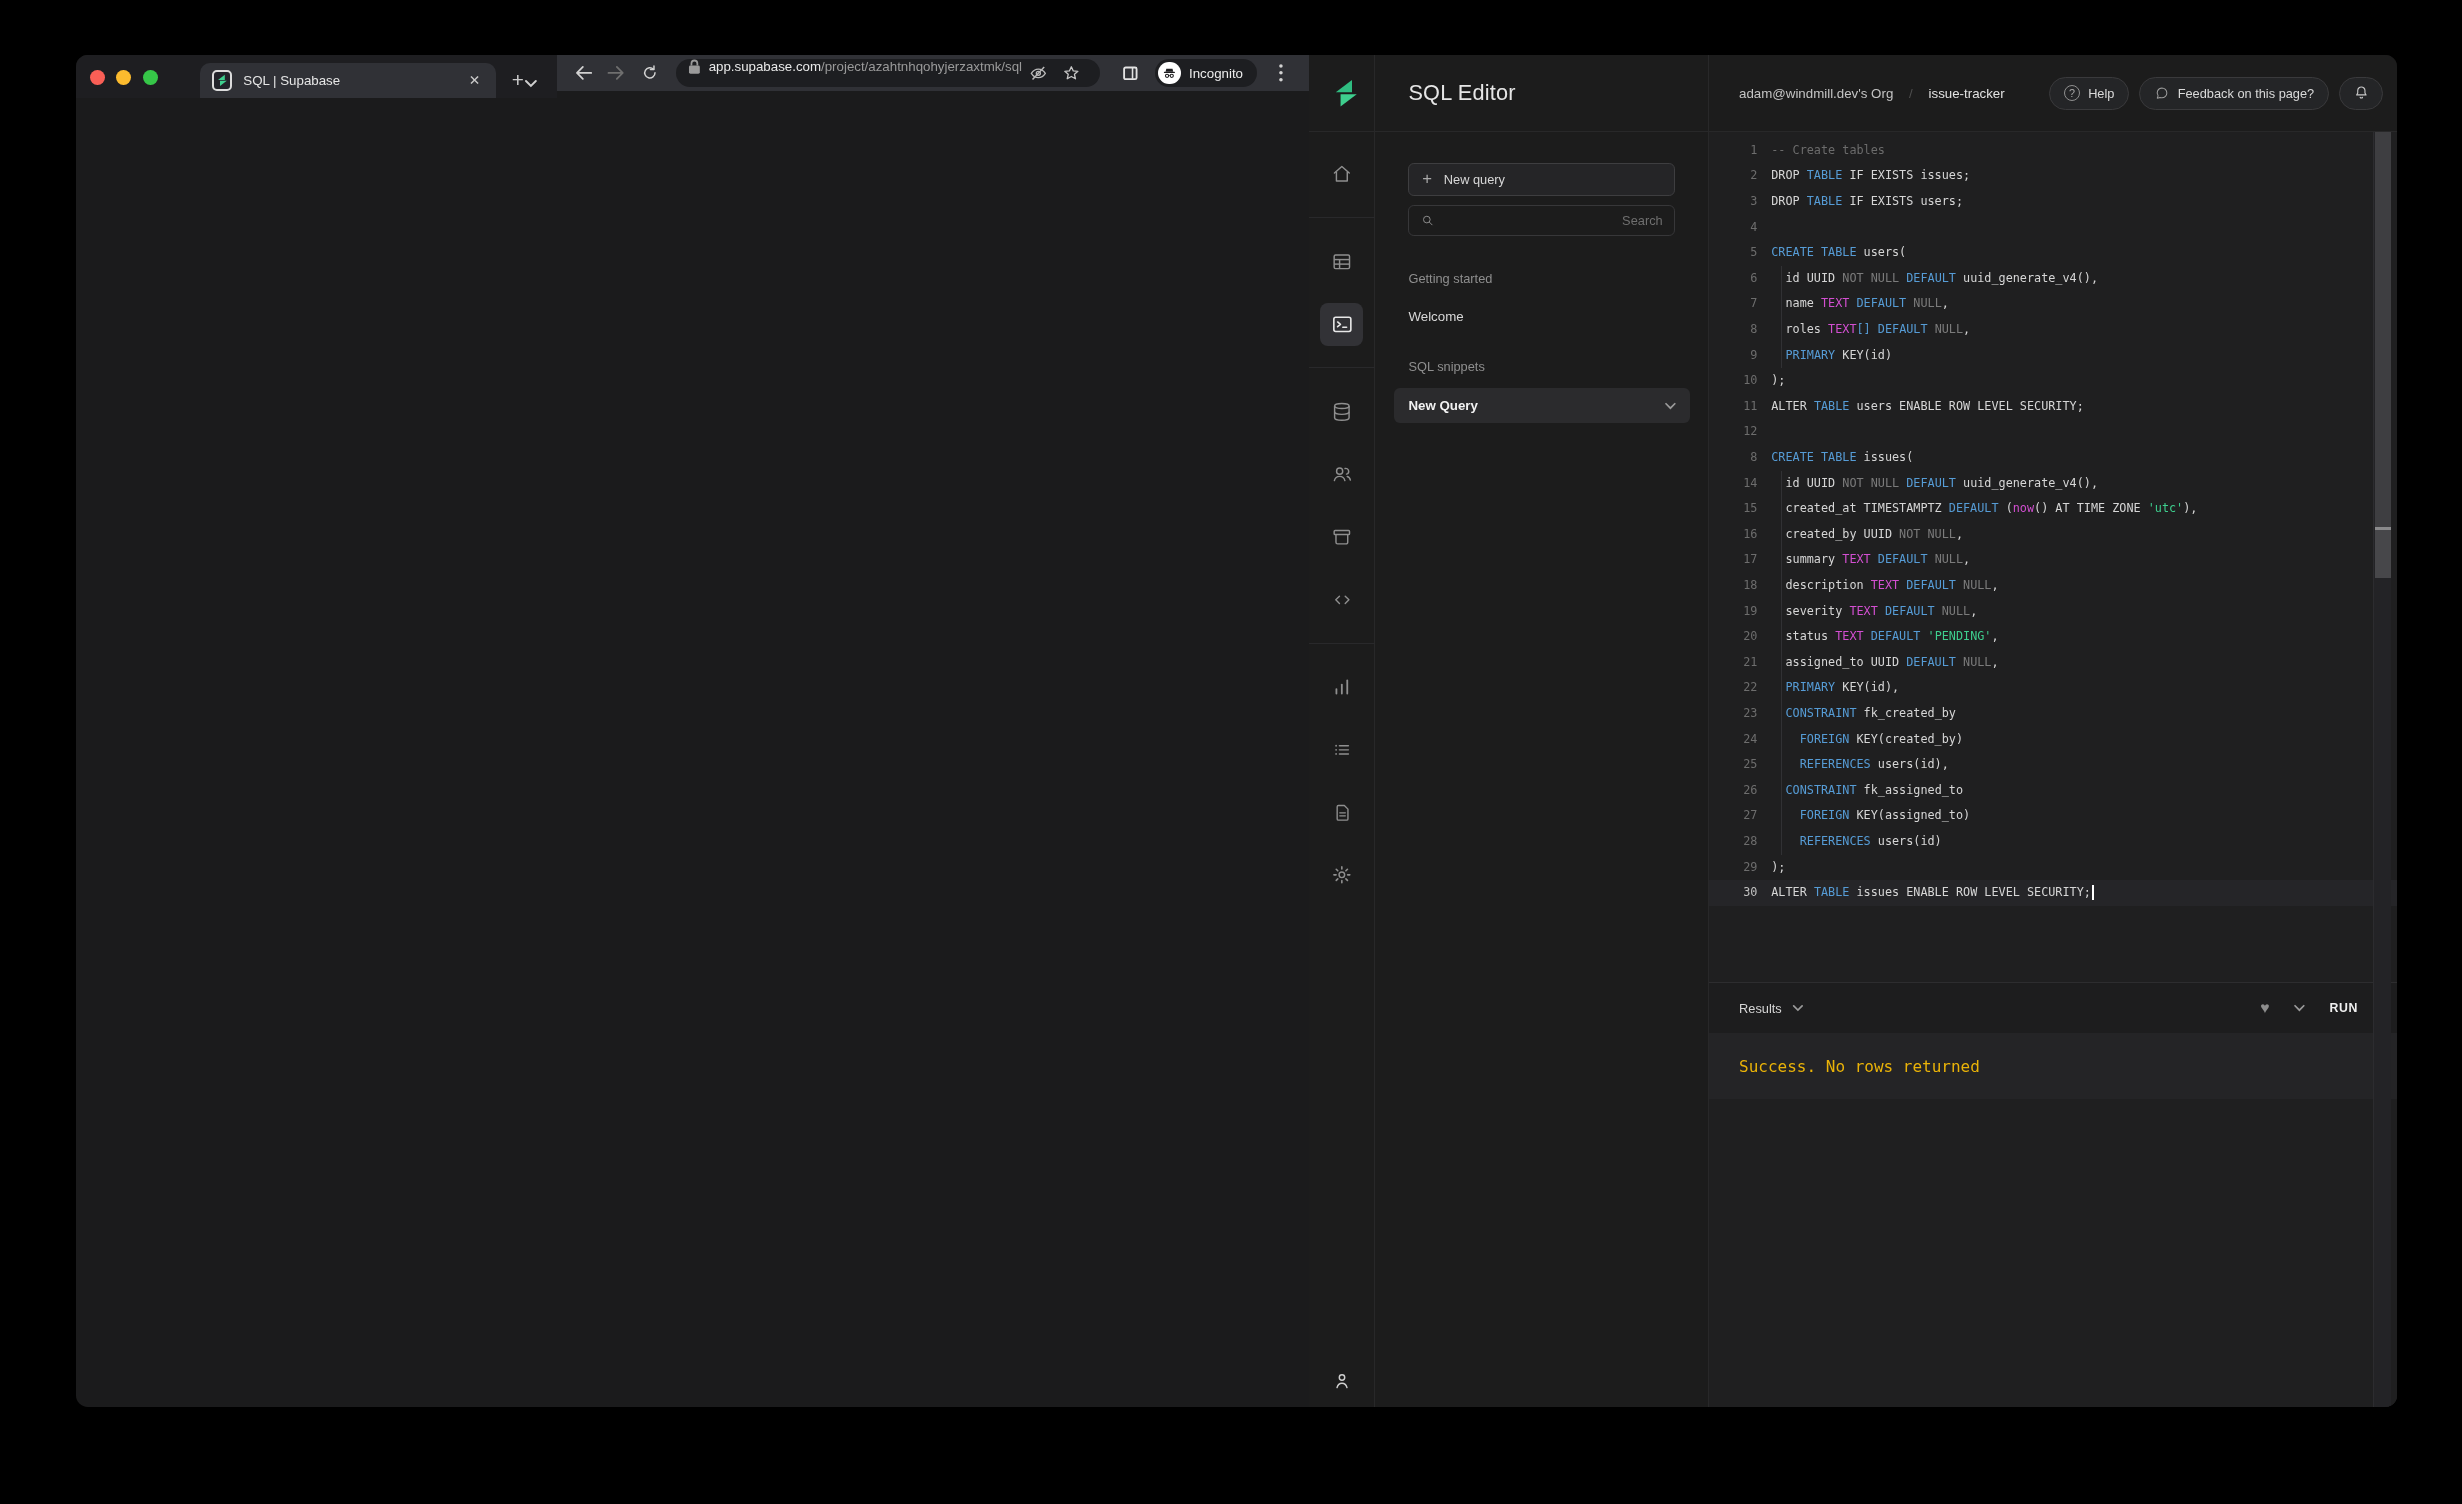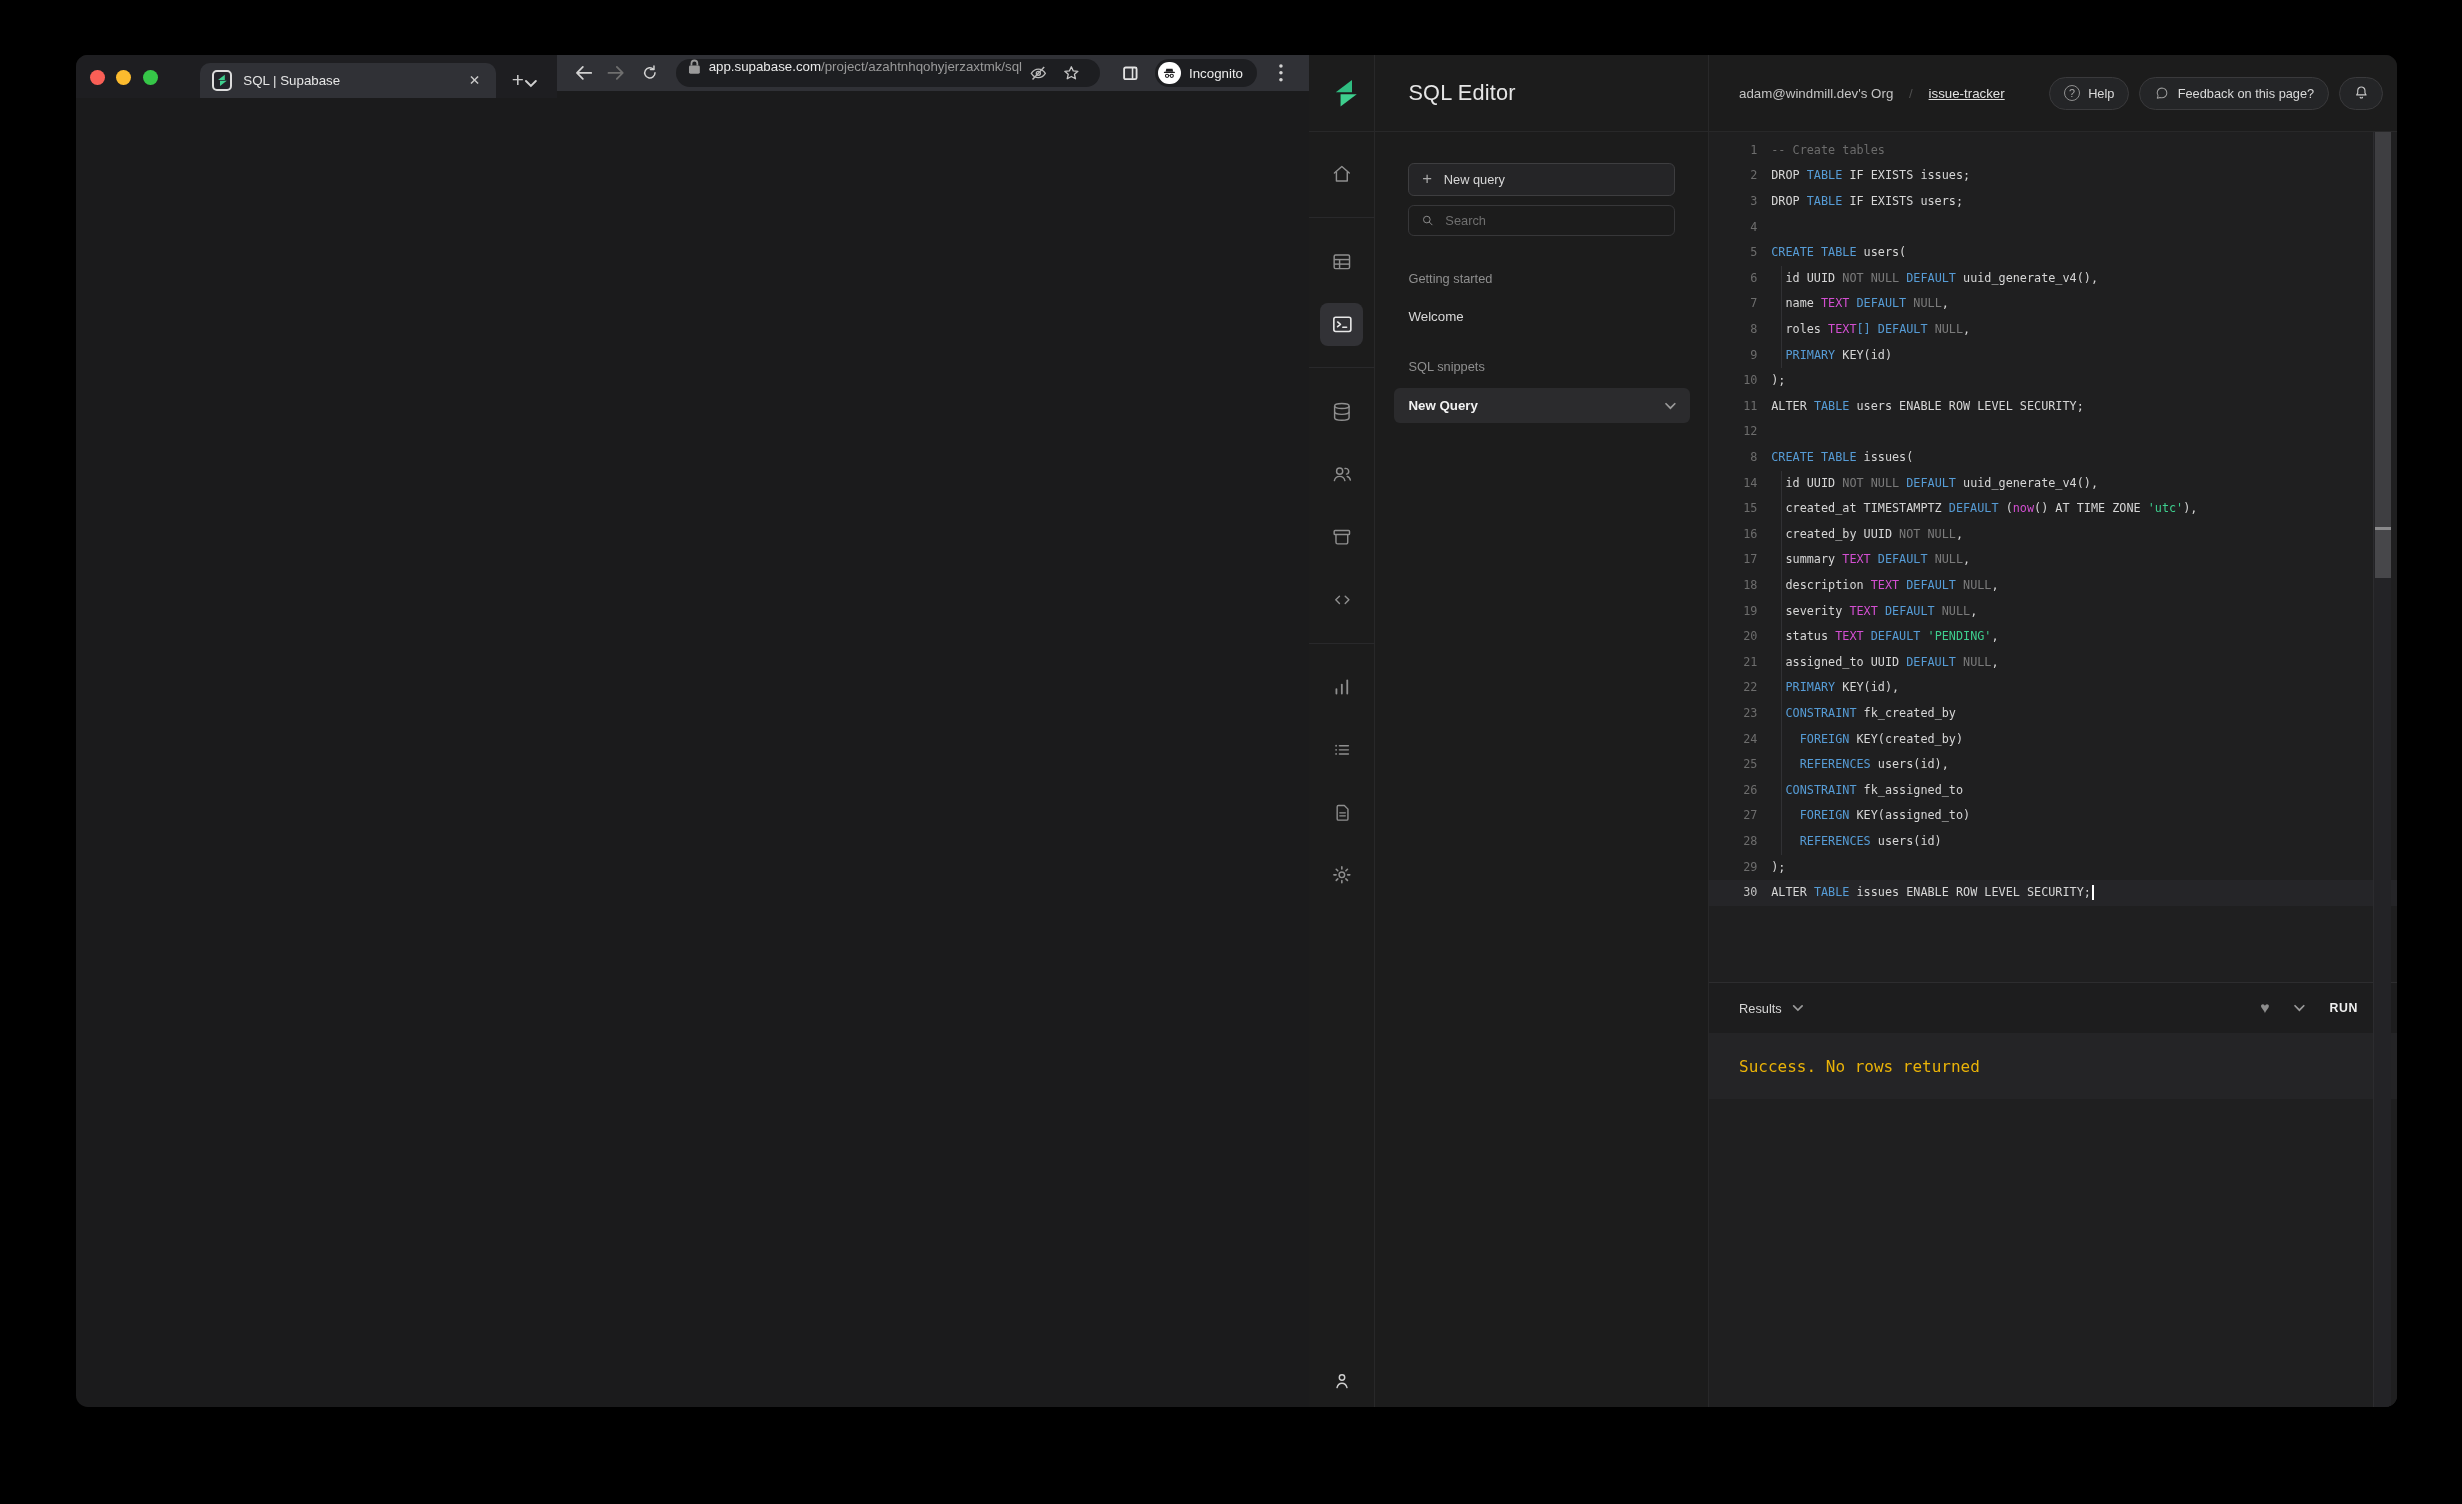--- a/index.html
+++ b/index.html
@@ -42,21 +42,21 @@
   
   .app { flex:1; background:#1c1c1c; display:flex; flex-direction:column; min-height:0; }
   .app-header { height:77px; border-bottom:1px solid #282829; display:flex; flex:none; }
   .hdr-rail { width:66px; border-right:1px solid #282829; display:flex; align-items:center; flex:none; }
   .hdr-rail svg { margin-left:21.7px; }
   .hdr-panel { width:334px; border-right:1px solid #282829; display:flex; align-items:center;
                padding-left:33px; flex:none; }
   .page-title { color:#e6e6e6; font-size:21.7px; letter-spacing:0.2px; }
   .hdr-main { flex:1; display:flex; align-items:center; padding:0 13.8px 0 29.6px; min-width:0; }
   .breadcrumb { display:flex; align-items:center; gap:15.8px; font-size:13.3px; }
-  .bc-org { color:#c4c4c4; } .bc-sep { color:#4f4f4f; } .bc-proj { color:#e2e2e2;text-decoration:underline; }
+  .bc-org { color:#c4c4c4; } .bc-sep { color:#4f4f4f; } .bc-proj { color:#e2e2e2; }
   .hdr-actions { margin-left:auto; display:flex; align-items:center; gap:9.9px; }
   .pill { height:33px; border:1px solid #3a3a3c; background:#242527; border-radius:16.7px;
           display:flex; align-items:center; gap:7.9px; padding:0 13.8px; color:#dadada; font-size:12.8px; }
   .pill.icon-only { padding:0 12.8px; }
   .q-ic { width:16.7px; height:16.7px; border:1.4px solid #8f8f8f; border-radius:50%; color:#a8a8a8;
           font-size:10.8px; display:flex; align-items:center; justify-content:center; }
 
   .app-body { flex:1; display:flex; min-height:0; }
 
   
@@ -69,21 +69,21 @@
   .rail-user { position:absolute; bottom:15.8px; left:50%; transform:translateX(-50%); }
 
   
   .qpanel { width:334px; border-right:1px solid #282829; background:#1c1c1c; padding:30.5px 33px 0 33px; flex:none; }
   .btn-newquery { width:100%; height:33px; background:#252527; border:1px solid #3e3e40; border-radius:5.9px;
                   display:flex; align-items:center; gap:11.8px; padding:0 12.8px; color:#d8d8d8; font-size:12.8px; }
   .plus-glyph { color:#a9a9a9; font-size:16.7px; font-weight:300; line-height:1; }
   .searchbox { width:100%; height:30.5px; background:transparent; border:1px solid #373739; border-radius:5.9px;
                display:flex; align-items:center; gap:10.8px; padding:0 11.8px; margin-top:9.9px; }
   .searchbox input { background:transparent; border:none; outline:none; color:#bdbdbd; font-size:12.8px;
-                     width:100%; font-family:"Liberation Sans", sans-serif; }
+                     width:100%; font-family:"Liberation Sans", sans-serif;text-align:right; }
   .searchbox input::placeholder { color:#6f6f6f; }
   .sec-label { color:#8f8f8f; font-size:12.8px; margin-top:35px; }
   .sec-item { color:#d8d8d8; font-size:13.3px; margin-top:22.7px; }
   .snippet-active { margin:14.8px -14.8px 0 -14.8px; height:35px; background:#2b2b2d; border-radius:5.9px;
                     display:flex; align-items:center; justify-content:space-between; padding:0 13.8px 0 14.8px;
                     color:#f2f2f2; font-size:13.3px; font-weight:bold; }
 
   
   .editor-area { flex:1; background:#1f1f20; display:flex; flex-direction:column; position:relative; min-width:0; }
   .code-scroll { height:850px; padding-top:5.9px; position:relative; overflow:hidden; flex:none; }

